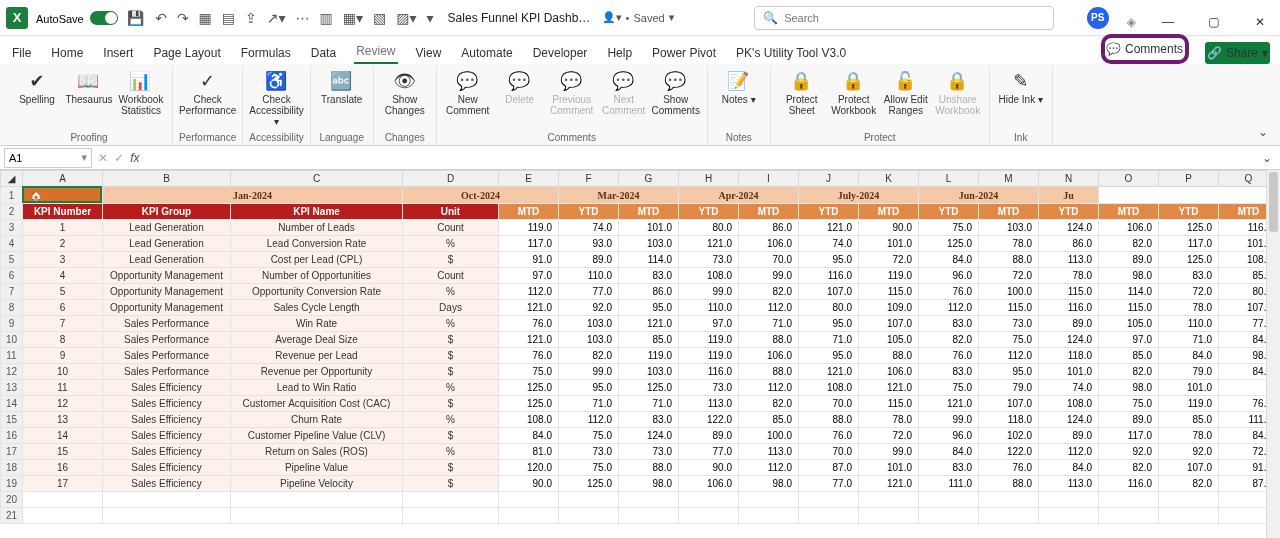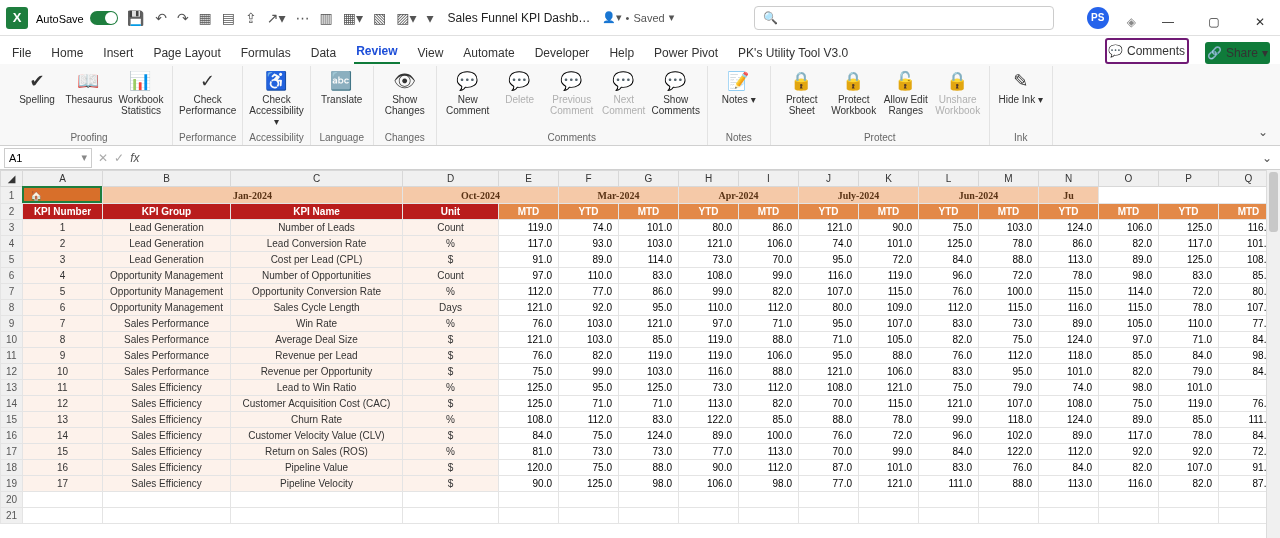--- a/index.html
+++ b/index.html
@@ -16,23 +16,23 @@
 .doc-title { margin-left: 14px; font-size: 12px; color: #222; }
 .saved-lbl { margin-left: 12px; font-size: 11px; color: #555; display:flex; align-items:center; gap:4px;}
 .search-box { margin-left: 80px; width: 300px; height: 24px; background: #fff; border: 1px solid #ccc; border-radius: 4px; display: flex; align-items: center; padding: 0 8px; color: #888; gap: 6px; }
 .titlebar .right { margin-left: auto; display: flex; align-items: flex-end; gap: 18px; }
 .avatar { width: 22px; height: 22px; border-radius: 50%; background: #2563eb; color: #fff; display: flex; align-items: center; justify-content: center; font-size: 10px; font-weight: bold; }
 .win-btn { width: 28px; text-align: center; color: #333; font-size: 12px; }
 
 
 .tabs { height: 28px; background: #fff; display: flex; align-items: flex-end; padding: 0 10px; gap: 16px; }
 .tabs > span { font-size: 12px; padding: 4px 2px; color: #333; cursor: pointer; }
-.tabs > span.active { color: #1d4ed8; border-bottom: 2px solid #0f7b3a; font-weight: 700; }
+.tabs > span.active { color: #737373; border-bottom: 2px solid #0f7b3a; font-weight: 400; }
 .tabs .spacer { flex: 1; }
-.comments-btn { border: 2px solid #701a75; border-radius: 3px; padding: 2px 8px; background: #fff; font-size: 11px; }
+.comments-btn { border: 4px solid #701a75; border-radius: 10px; padding: 2px 8px; background: #fff; font-size: 11px; }
 .share-btn { background: #0f7b3a; color: #fff; border-radius: 3px; padding: 3px 10px; font-size: 11px; display:flex; align-items:center; gap:4px;}
 
 
 .ribbon { height: 82px; background: #f8f8f8; border-bottom: 1px solid #d0d0d0; display: flex; padding: 2px 6px 0 6px; }
 .rgroup { display: flex; flex-direction: column; align-items: center; border-right: 1px solid #e3e3e3; padding: 2px 6px 0 6px; }
 .rgroup .items { display: flex; gap: 2px; flex: 1; align-items: flex-start; }
 .rbtn { display: flex; flex-direction: column; align-items: center; justify-content: flex-start; width: 50px; font-size: 10px; color: #333; text-align: center; gap: 2px; padding-top:2px;}
 .rbtn.disabled { color: #b0b0b0; }
 .rbtn .ico { font-size: 18px; height: 22px; display:flex; align-items:center; justify-content:center; }
 .rgroup .glabel { font-size: 10px; color: #666; padding: 1px 0 2px; }
@@ -90,20 +90,21 @@
     <span>▥</span>
     <span>▦▾</span>
     <span>▧</span>
     <span>▨▾</span>
     <span>▾</span>
   </div>
   <span class="doc-title">Sales Funnel KPI Dashb…</span>
   <span class="saved-lbl"><span>👤▾</span> • <span>Saved</span> ▾</span>
   <div class="search-box">
     <span>🔍</span>
+    <input style="border: none; outline: none; flex: 1 1 0%; font-size: 11px;" placeholder="Search">
   </div>
   <div class="right">
     <div class="avatar">PS</div>
     <span style="color:#888;">◈</span>
     <span class="win-btn">—</span>
     <span class="win-btn">▢</span>
     <span class="win-btn">✕</span>
   </div>
 </div>
 
@@ -597,21 +598,21 @@
           <td class="num">118.0</td>
           <td class="num">124.0</td>
           <td class="num">89.0</td>
           <td class="num">85.0</td>
           <td class="num">111.0</td>
         </tr>
         <tr>
           <td class="rowhdr">16</td>
           <td class="left-data">14</td>
           <td class="left-data">Sales Efficiency</td>
-          <td class="left-data">Customer Velocity Value (CLV)</td>
+          <td class="left-data">Customer Pipeline Value (CLV)</td>
           <td class="left-data">$</td>
           <td class="num">84.0</td>
           <td class="num">75.0</td>
           <td class="num">124.0</td>
           <td class="num">89.0</td>
           <td class="num">100.0</td>
           <td class="num">76.0</td>
           <td class="num">72.0</td>
           <td class="num">96.0</td>
           <td class="num">102.0</td>

